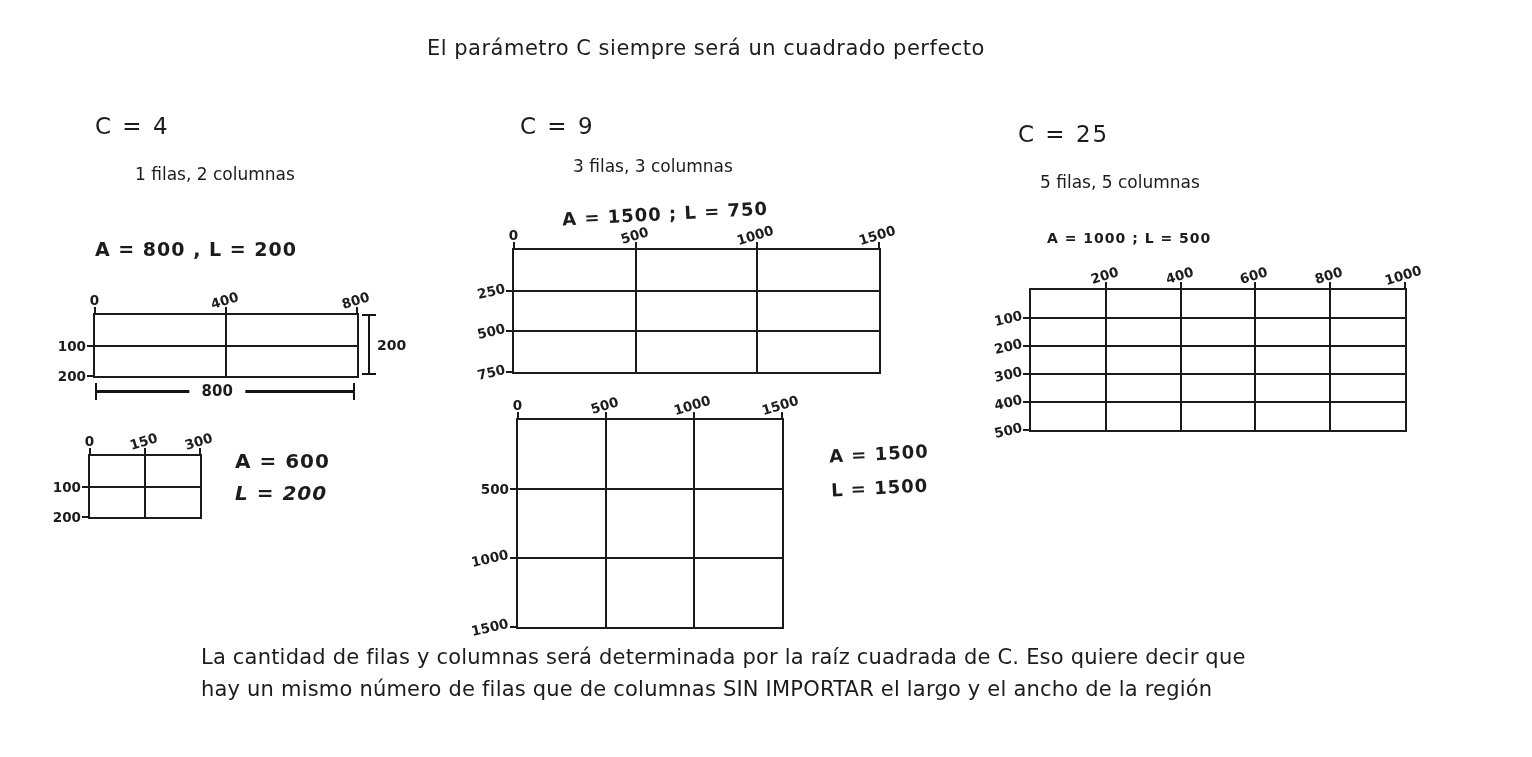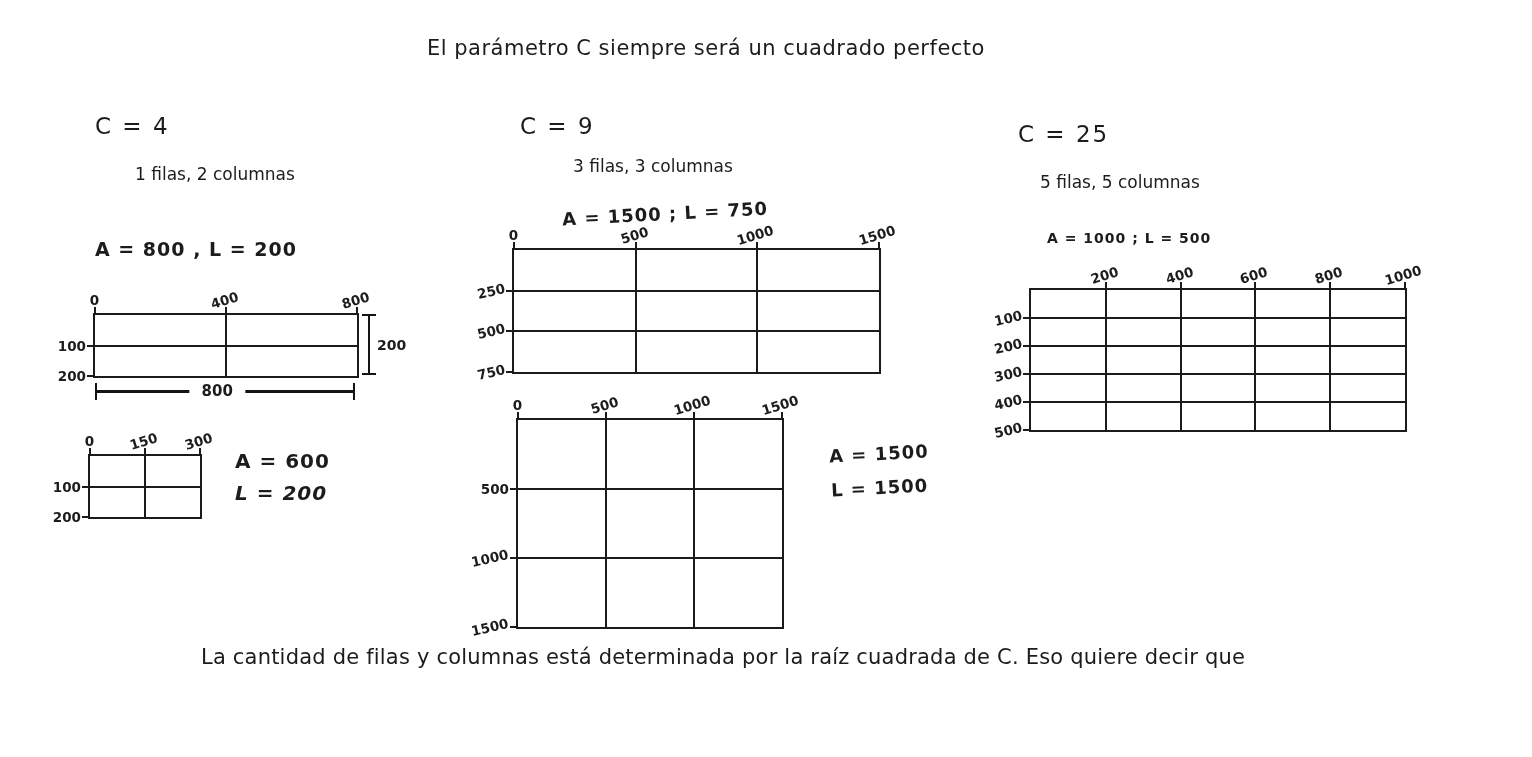--- a/index.html
+++ b/index.html
@@ -179,15 +179,16 @@
         <div class="ylabel tilt" style="top: 40%;">200</div>
         <div class="ytick" style="top: 60%;"></div>
         <div class="ylabel tilt" style="top: 60%;">300</div>
         <div class="ytick" style="top: 80%;"></div>
         <div class="ylabel tilt" style="top: 80%;">400</div>
         <div class="ytick" style="top: 100%;"></div>
         <div class="ylabel tilt" style="top: 100%;">500</div>
       </div>
   </div>
 
-  <div class="abs footer-line" style="left:201px; top:645px;">La cantidad de filas y columnas está determinada por la raíz cuadrada de C. Eso quiere decir que</div>
+  <div class="abs footer-line" style="left:201px; top:645px;">La cantidad de filas y columnas será determinada por la raíz cuadrada de C. Eso quiere decir que</div>
+  <div class="abs footer-line" style="left:201px; top:677px;">hay un mismo número de filas que de columnas SIN IMPORTAR el largo y el ancho de la región</div>
 
 </div>
 
 </body></html>

